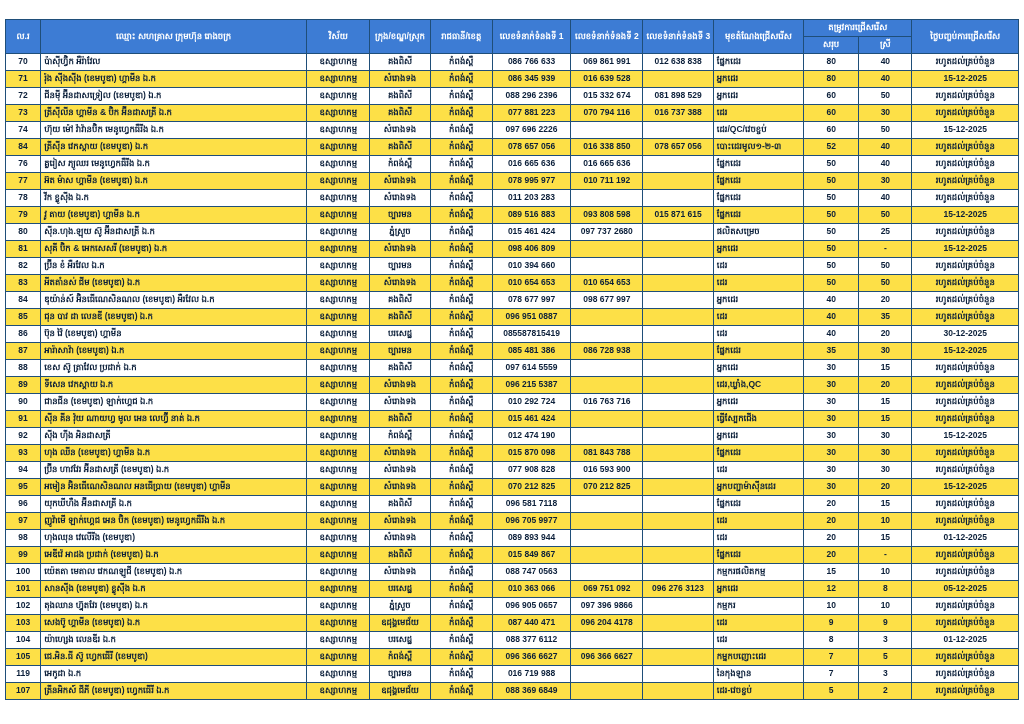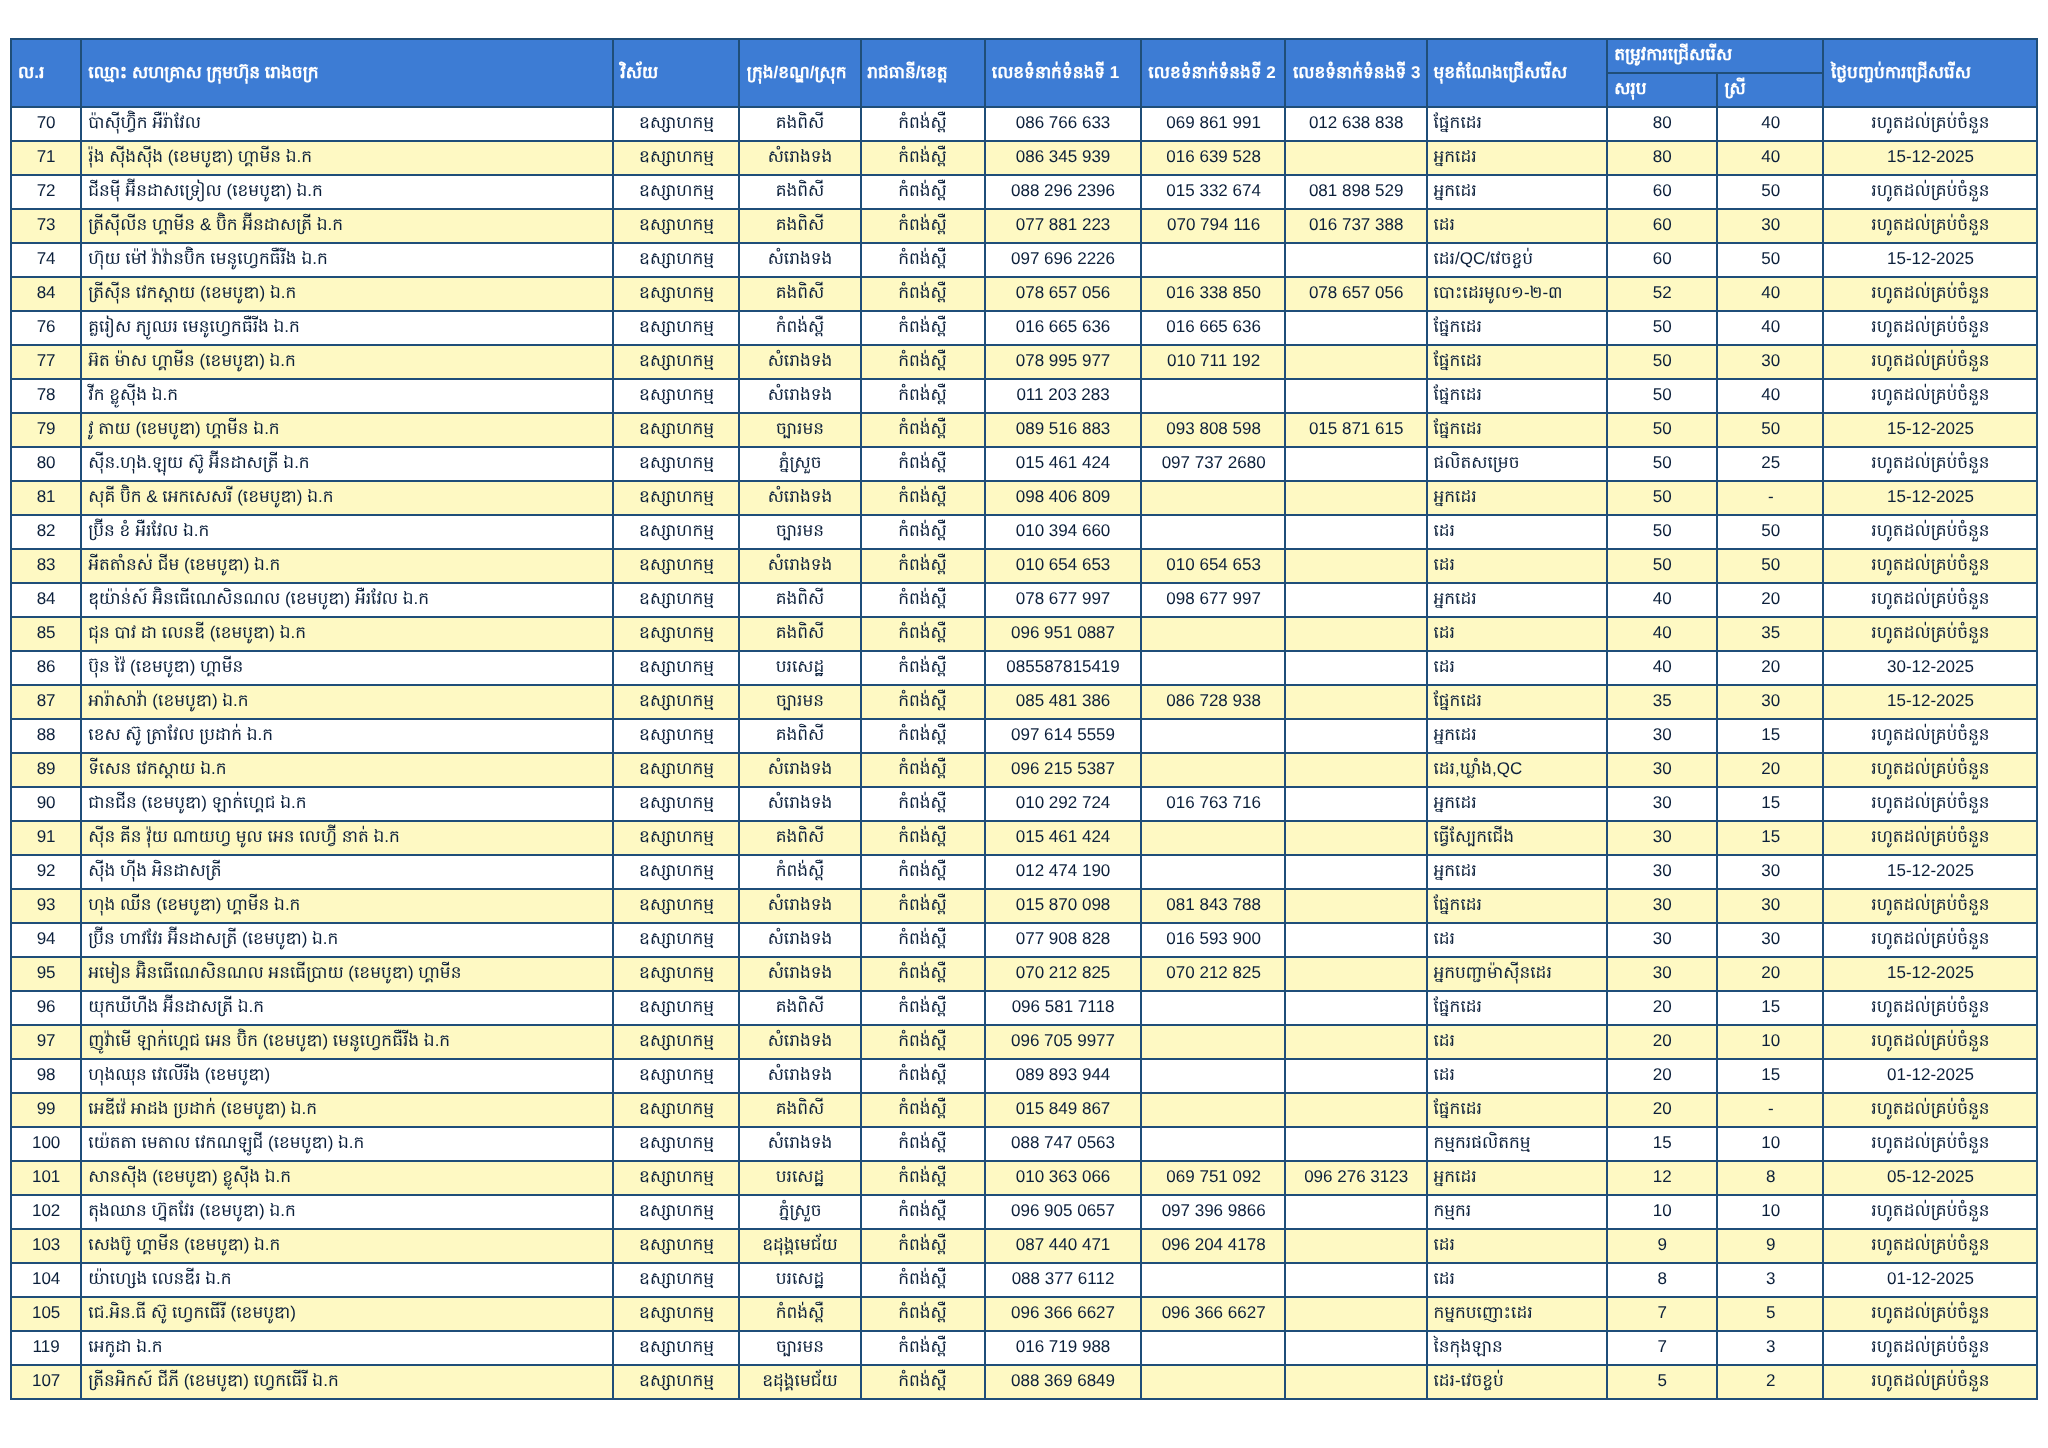--- a/index.html
+++ b/index.html
@@ -17,26 +17,26 @@
     overflow: hidden;
     white-space: nowrap;
     padding: 1px 3px;
     height: 17px;
     line-height: 1.15;
   }
   thead th {
     background: #3d7cd4;
     color: #ffffff;
     font-weight: bold;
-    text-align: left;
+    text-align: center;
     font-size: 8.5px;
     height: 18px;
   }
-  tbody tr { background: #ffffff; }
-  tbody tr.alt { background: #fef9c3; }
+  tbody tr { background: #ffffff; font-weight: bold; }
+  tbody tr.alt { background: #fde047; }
   td.col-no, td.col-sector, td.col-district, td.col-province,
   td.col-phone1, td.col-phone2, td.col-phone3,
   td.col-total, td.col-female, td.col-end_date { text-align: center; }
   td.col-name, td.col-position { text-align: left; }
   td.col-phone1, td.col-phone2, td.col-phone3, td.col-no,
   td.col-total, td.col-female, td.col-end_date { font-size: 8.5px; }
 </style>
 </head>
 <body>
 

